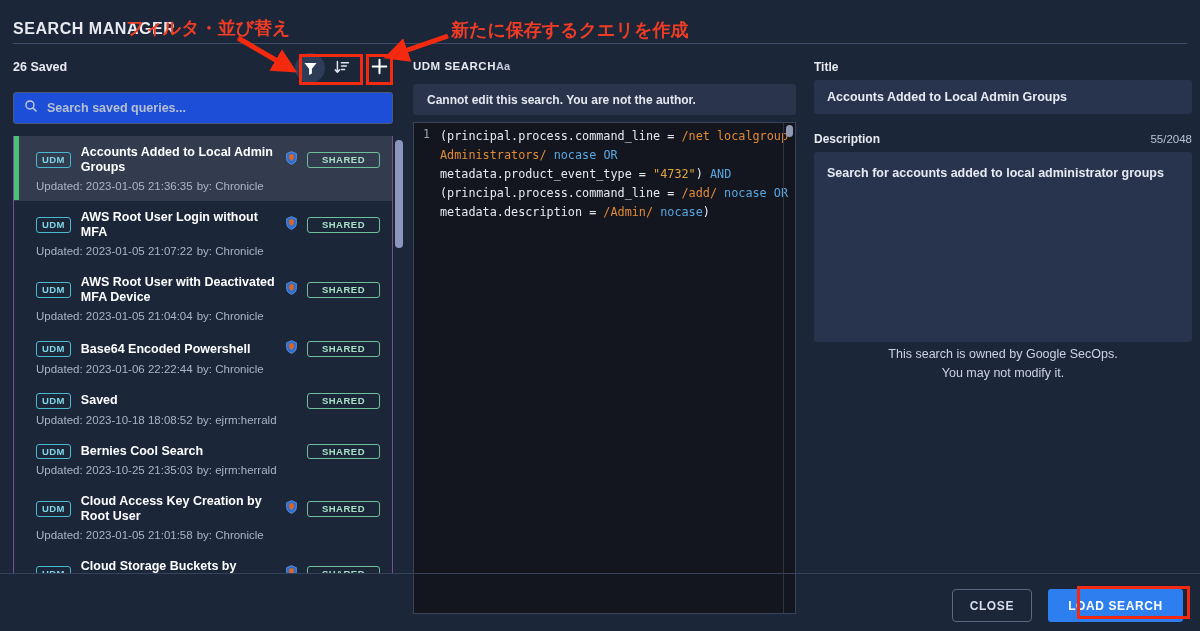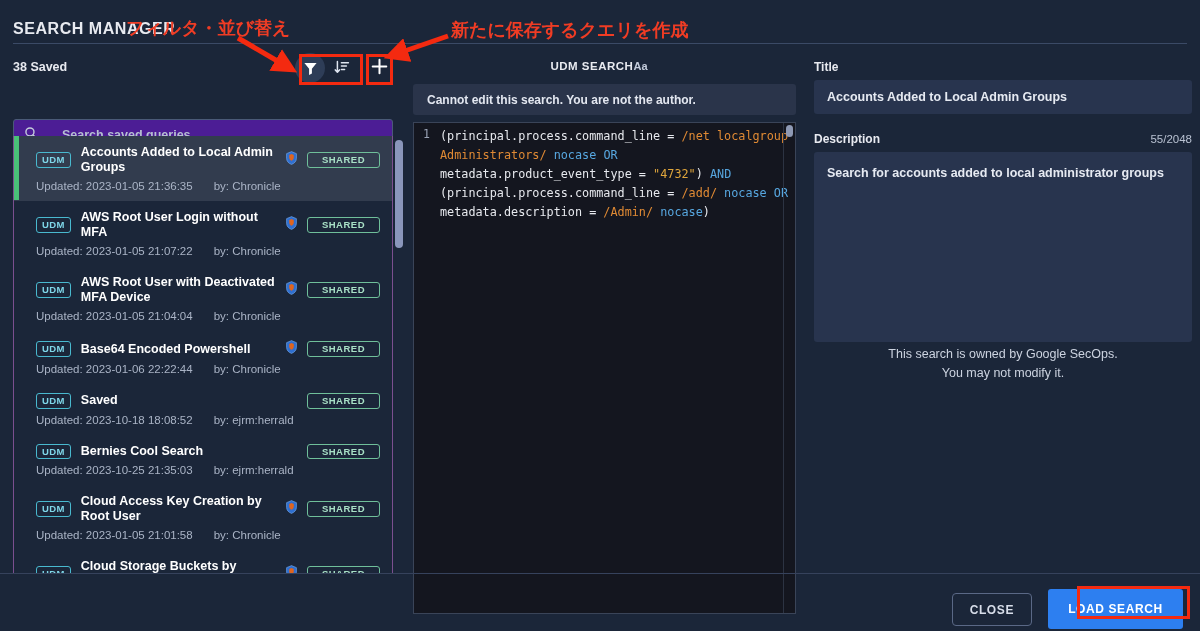--- a/index.html
+++ b/index.html
@@ -41,22 +41,22 @@
   .icon-btn.active { background: #2e3d57; }
   .icon-btn svg { display: block; }
   .plus-btn {
     width: 28px; height: 30px; display: flex; align-items: center; justify-content: center;
     cursor: pointer; background: transparent; border: none; margin-left: 6px;
   }
 
   
   .search-wrap {
     position: absolute; left: 13px; top: 44px; width: 380px; height: 32px;
-    background: #4c1d95; border: 1px solid #4a5a77; border-radius: 3px;
-    display: flex; align-items: center; padding: 0 10px; gap: 24px; margin-top: 27px;
+    background: #1d4ed8; border: 1px solid #4a5a77; border-radius: 3px;
+    display: flex; align-items: center; padding: 0 10px; gap: 9px;
   }
   .search-wrap input {
     flex: 1; background: transparent; border: none; outline: none;
     color: #cfd6e4; font-size: 12.5px; font-weight: bold;
     font-family: "Liberation Sans", sans-serif;
   }
   .search-wrap input::placeholder { color: #b6c0d2; font-weight: bold; }
 
   
   .list-box {
@@ -87,36 +87,36 @@
   }
   .row-badges { display: flex; align-items: center; gap: 9px; flex: 0 0 auto; }
   .shared-chip {
     border: 1px solid #6fbf9a; border-radius: 3px;
     color: #a8e0c6; font-size: 9.5px; font-weight: bold; letter-spacing: .5px;
     padding: 2px 14px; line-height: 1; white-space: nowrap;
   }
   .row-meta {
     margin-top: 5px; font-size: 11.5px; color: #aab4c6; font-weight: normal;
   }
-  .row-meta .by { margin-left: 21px; }
+  .row-meta .by { margin-left: 4px; }
 
   
   .list-scroll-track {
     position: absolute; right: 2px; top: 90px; width: 8px; height: 433px;
   }
   .list-scroll-thumb {
     position: absolute; left: 0; top: 2px; width: 8px; height: 108px;
     background: #8a96bb; border-radius: 5px; cursor: pointer;
   }
 
   
   .mid-col { position: absolute; left: 405px; top: 48px; width: 400px; height: 525px; }
   .mid-head {
     position: absolute; left: 8px; top: 12px; right: 20px;
-    display: flex; align-items: center; justify-content: center;
+    display: flex; align-items: center; justify-content: flex-start;
   }
   .mid-title { font-size: 11.5px; font-weight: bold; letter-spacing: .5px; color: #e8eaf0; }
   .aa-icon { font-size: 11px; font-weight: bold; color: #c3cbdb; cursor: pointer; }
 
   .notice-bar {
     position: absolute; left: 8px; top: 36px; width: 383px; height: 31px;
     background: #2a344a; border-radius: 3px;
     display: flex; align-items: center; padding-left: 14px;
     font-size: 12px; font-weight: bold; color: #e3e7f0;
   }
@@ -182,21 +182,21 @@
   }
   .footer { position: absolute; right: 14px; top: 586px; display: flex; gap: 13px; align-items: center; }
   .btn-close {
     min-width: 72px; height: 33px; padding: 9px 17px;
     background: transparent; border: 1px solid #5a6886; border-radius: 4px;
     color: #d7dde9; font-size: 12px; font-weight: bold; letter-spacing: .6px;
     cursor: pointer; font-family: "Liberation Sans", sans-serif;
   }
   .btn-load-wrap { position: relative; padding: 3px; }
   .btn-load {
-    min-width: 135px; height: 40px; padding: 4px 17px;
+    min-width: 135px; height: 33px; padding: 4px 17px;
     background: #2d7ff0; border: none; border-radius: 3px;
     color: #ffffff; font-size: 12px; font-weight: bold; letter-spacing: .6px;
     cursor: pointer; font-family: "Liberation Sans", sans-serif;
   }
 
   
   .anno-text {
     position: absolute; color: #f03c24; font-weight: bold;
     font-family: "DejaVu Sans", sans-serif; white-space: nowrap;
   }
@@ -208,21 +208,21 @@
 </head>
 <body>
 
 <div id="app">
 
   <div class="dialog-title">SEARCH MANAGER</div>
   <div class="header-rule"></div>
 
   <div class="left-col">
 
-    <div class="saved-count">38 Saved</div>
+    <div class="saved-count">26 Saved</div>
 
     <div class="toolbar">
       <button class="icon-btn active">
         <span>
           <svg width="15" height="15" viewBox="0 0 16 16">
               <path d="M1.5 2.2h13l-5 6v5.2l-3 1.6V8.2z" fill="#ffffff"></path>
             </svg>
         </span>
       </button>
       <button class="icon-btn">

